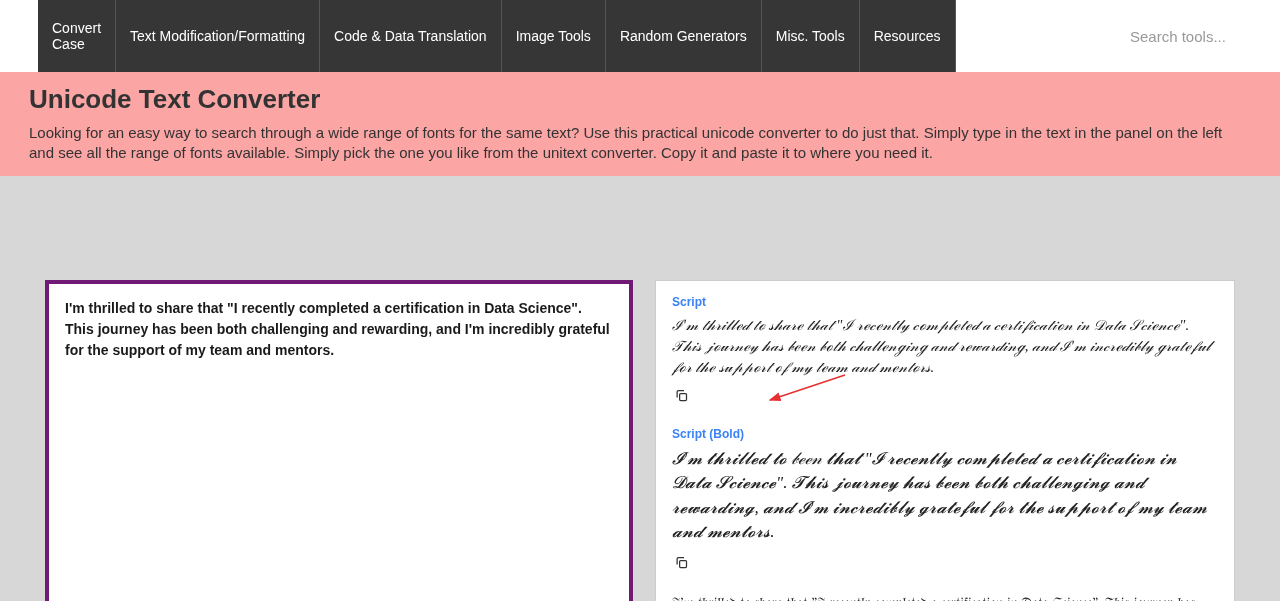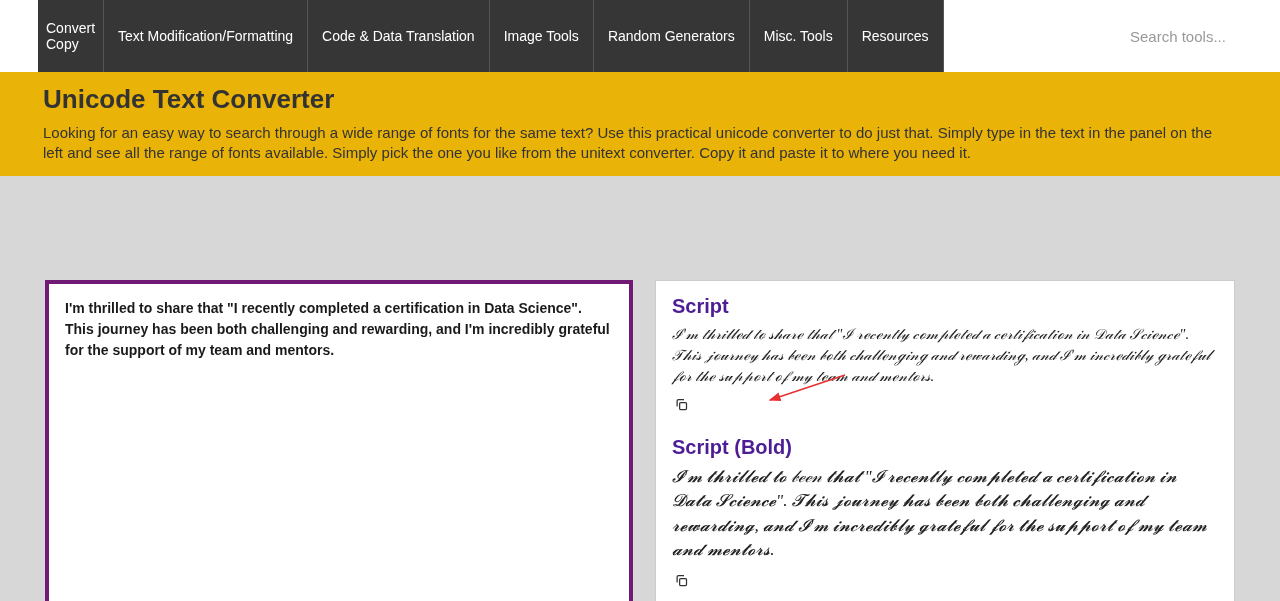--- a/index.html
+++ b/index.html
@@ -26,42 +26,42 @@
       cursor: pointer;
       border-right: 1px solid #555;
       display: flex;
       align-items: flex-end;
     }
     .nav-item:first-child {
       flex-direction: column;
       align-items: flex-start;
       justify-content: center;
       line-height: 1.15;
-      padding: 6px 8px;
+      padding: 6px 14px;
     }
     .search-container {
       margin-left: auto;
       display: flex;
       align-items: center;
       padding-right: 20px;
     }
     .search-input {
       border: none;
       outline: none;
       font-size: 15px;
       color: #999;
       font-family: inherit;
       width: 130px;
     }
     .search-input::placeholder {
       color: #999;
     }
     .content-header {
-      padding: 12px 45px 12px 43px;
-      background: #eab308;
+      padding: 12px 45px 12px 29px;
+      background: #fca5a5;
     }
     .page-title {
       font-size: 26px;
       color: #333;
       font-weight: bold;
       margin-bottom: 8px;
     }
     .page-description {
       font-size: 15px;
       color: #333;
@@ -95,23 +95,23 @@
       flex: 1;
       background: #fff;
       border: 1px solid #ccc;
       padding: 14px 16px 10px 16px;
       position: relative;
     }
     .font-block {
       margin-bottom: 6px;
     }
     .font-label {
-      font-size: 20px;
+      font-size: 12px;
       font-weight: bold;
-      color: #4c1d95;
+      color: #3b82f6;
       margin-bottom: 6px;
       display: flex;
       align-items: center;
       gap: 6px;
     }
     .font-preview {
       font-size: 14.5px;
       color: #222;
       line-height: 1.45;
       font-style: italic;
@@ -145,21 +145,21 @@
       top: 370px;
       pointer-events: none;
     }
   </style>
 </head>
 <body>
 
 <div class="nav-bar">
   <div class="nav-item">
     <span>Convert</span>
-    <span>Copy</span>
+    <span>Case</span>
   </div>
   <div class="nav-item">
       <span>Text Modification/Formatting</span>
     </div>
   <div class="nav-item">
       <span>Code &amp; Data Translation</span>
     </div>
   <div class="nav-item">
       <span>Image Tools</span>
     </div>

